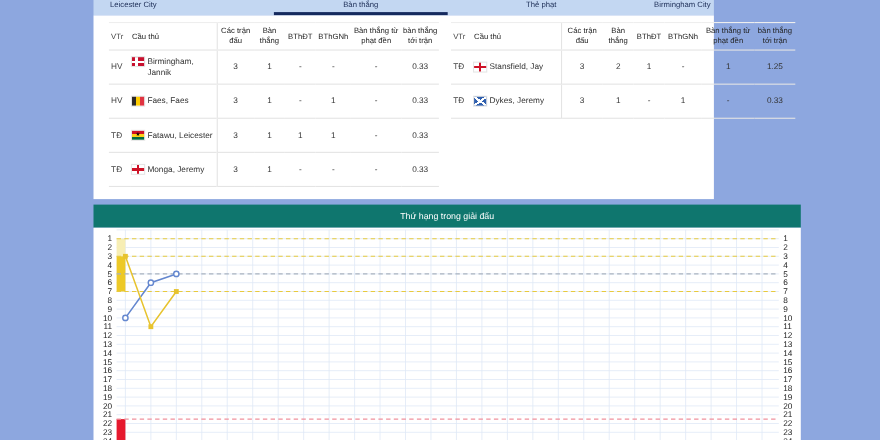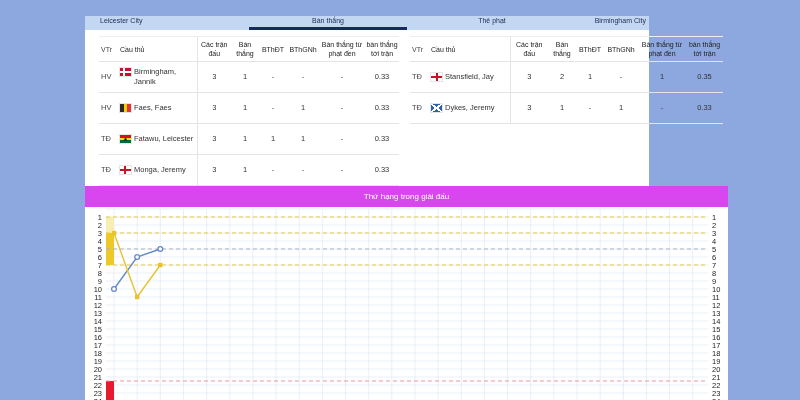--- a/index.html
+++ b/index.html
@@ -3,21 +3,21 @@
 <meta charset="utf-8">
 <style>
   html,body{margin:0;padding:0;}
   body{
     width:800px;height:400px;overflow:hidden;position:relative;
     background:#8da7df;
     font-family:"Liberation Sans",sans-serif;
     -webkit-font-smoothing:antialiased;
   }
   
-  .stats-card{position:absolute;left:85px;top:0;width:564px;margin-top:16px;}
+  .stats-card{position:absolute;left:85px;top:0;width:564px;}
   .tab-bar{
     position:relative;height:14px;background:#c3d7f2;
     font-size:7px;color:#1b2c55;
   }
   .tab-bar .lbl{position:absolute;top:1px;white-space:nowrap;}
   .team-home{left:15px;}
   .team-away{right:3px;}
   .tab{position:absolute;top:0;height:14px;text-align:center;cursor:pointer;}
   .tab-active{left:164px;width:158px;}
   .tab-active .tab-underline{
@@ -62,21 +62,21 @@
     linear-gradient(rgba(0,0,0,0) 0 3px,#ce1126 3px 5px,rgba(0,0,0,0) 5px),#fff;}
   [data-flag="south-korea"]{background:#fff;}
   [data-flag="south-korea"]::after{content:"";position:absolute;left:3px;top:1.5px;
     width:5px;height:5px;border-radius:50%;background:linear-gradient(#cd2e3a 50%,#0047a0 50%);}
   [data-flag="scotland"]{background:
     linear-gradient(to top right,rgba(0,0,0,0) 0 43%,#fff 43% 57%,rgba(0,0,0,0) 57%),
     linear-gradient(to bottom right,rgba(0,0,0,0) 0 43%,#fff 43% 57%,rgba(0,0,0,0) 57%),#2f5fae;}
   
   .chart-card{position:absolute;left:85px;top:186px;width:643px;}
   .chart-header{
-    height:21px;background:#d946ef;color:#fff;font-size:8px;
+    height:21px;background:#0f766e;color:#fff;font-size:8px;
     display:flex;align-items:center;justify-content:center;
   }
   .chart-body{background:#fff;height:200px;position:relative;}
   .tick{font-size:7.5px;fill:#222;font-family:"Liberation Sans",sans-serif;}
 </style>
 </head>
 <body>
 
 <div class="stats-card">
   <div class="tab-bar">
@@ -210,21 +210,21 @@
             <span class="player-wrap">
                 <span class="flag" data-flag="england"></span>
                 <span>Stansfield, Jay</span>
               </span>
           </td>
           <td class="bl">3</td>
           <td>2</td>
           <td>1</td>
           <td>-</td>
           <td>1</td>
-          <td>0.35</td>
+          <td>1.25</td>
         </tr>
         <tr>
           <td class="c-pos">TĐ</td>
           <td class="c-player">
             <span class="player-wrap">
                 <span class="flag" data-flag="scotland"></span>
                 <span>Dykes, Jeremy</span>
               </span>
           </td>
           <td class="bl">3</td>

